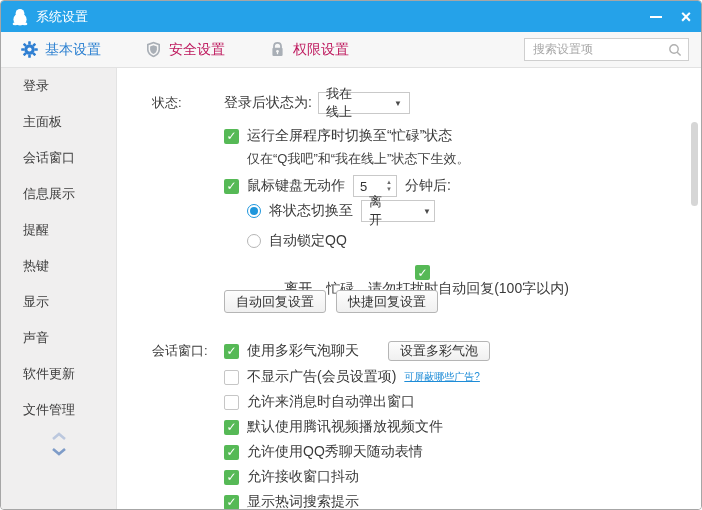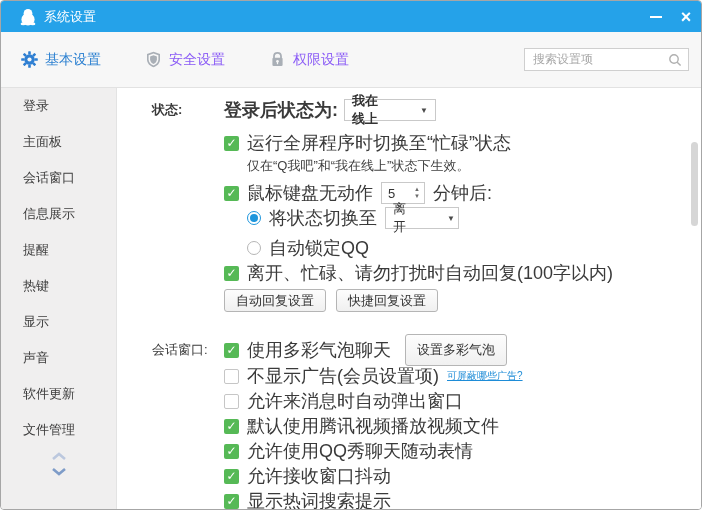--- a/index.html
+++ b/index.html
@@ -7,37 +7,37 @@
   body { font-family:"Liberation Sans","DejaVu Sans",sans-serif; width:702px; height:510px; }
 
   .window {
     width:702px; height:510px; border:1px solid #A6A6A6; border-radius:4px;
     overflow:hidden; position:relative; background:#fff; display:flex; flex-direction:column;
   }
 
   
   .titlebar {
     height:31px; background:#25A2E9; display:flex; align-items:center;
-    padding-left:18px; flex:none; color:#fff;
+    padding-left:10px; flex:none; color:#fff;
   }
   .titlebar .qq-logo { width:18px; height:18px; margin-right:7px; }
   .titlebar .title { font-size:13px; color:#fff; }
   .titlebar .spacer { flex:1; }
   .win-btn { width:30px; height:31px; display:flex; align-items:center; justify-content:center; cursor:pointer; }
   .min-glyph { width:12px; height:2px; background:#fff; display:block; }
   .close-glyph { color:#fff; font-size:18px; line-height:1; font-weight:bold; }
 
   
   .tabbar {
-    height:56px; background:#F7F7F7; border-bottom:1px solid #E2E2E2;
+    height:36px; background:#F7F7F7; border-bottom:1px solid #E2E2E2;
     display:flex; align-items:center; padding:0 12px 0 20px; flex:none;
   }
   .tab { display:flex; align-items:center; margin-right:44px; cursor:pointer; }
   .tab .ticon { width:17px; height:17px; margin-right:7px; display:flex; }
-  .tab .tlabel { font-size:14px; color:#8b5cf6; }
+  .tab .tlabel { font-size:14px; color:#be185d; }
   .tab.active .tlabel { color:#2A7FD0; }
   .tabbar .spacer { flex:1; }
 
   .searchbox {
     width:165px; height:23px; background:#fff; border:1px solid #CFCFCF;
     display:flex; align-items:center; padding:0 6px 0 8px;
   }
   .searchbox .ph { flex:1; font-size:12px; color:#A8A8A8; }
 
   
@@ -58,27 +58,27 @@
 
   .scrollbar-thumb {
     position:absolute; right:3px; top:54px; width:7px; height:84px;
     background:#D6D6D6; border-radius:4px;
   }
 
   
   .row { display:flex; align-items:center; font-size:13px; color:#3A3A3A; }
   .lblcol { width:72px; flex:none; font-size:13px; color:#3A3A3A; }
 
-  .r-status-dd { margin-top:11px; height:22px;font-weight:bold; }
+  .r-status-dd { margin-top:24px; height:22px; }
   .r-fullscreen { margin-top:12px; height:20px; }
   .r-note { margin-top:4px; height:17px; }
   .r-idle { margin-top:8px; height:22px; }
   .r-radio1 { margin-top:5px; height:18px; }
   .r-radio2 { margin-top:12px; height:18px; }
-  .r-autoreply { margin-top:7px; height:18px; }
+  .r-autoreply { margin-top:15px; height:18px;flex-direction:column; }
   .r-btns { margin-top:7px; height:23px; }
   .r-chat1 { margin-top:26px; height:24px; }
   .r-chat { margin-top:7px; height:18px; }
   .r-chat-2 { margin-top:5px; height:18px; }
 
   .note-text { color:#404040; padding-left:23px; font-size:13px; }
   .indent { width:23px; flex:none; }
 
   
   .cb {
@@ -118,25 +118,25 @@
   .spin-up, .spin-down { font-size:6px; color:#6A6A6A; line-height:1.2; cursor:pointer; }
 
   
   .btn {
     height:23px; border:1px solid #B5B5B5; border-radius:3px;
     background:linear-gradient(#FDFDFD,#F0F0F0); font-size:13px; color:#333;
     display:flex; align-items:center; padding:0 11px; cursor:pointer;
     font-family:"Liberation Sans","DejaVu Sans",sans-serif;
   }
   .btn + .btn { margin-left:10px; }
-  .btn-bubble { margin-left:14px; height:32px; }
+  .btn-bubble { margin-left:29px; height:20px; }
 
   .link { color:#1E8CD7; text-decoration:underline; font-size:10px; margin-left:8px; cursor:pointer; }
 
-  .cb-label { font-size:18px; color:#3A3A3A; }
+  .cb-label { font-size:14px; color:#3A3A3A; }
 </style>
 </head>
 <body>
 
 <div class="window">
 
   <div class="titlebar">
     <svg class="qq-logo" viewBox="0 0 18 18">
       <ellipse cx="9" cy="11.4" rx="6.6" ry="6.1" fill="#ffffff"></ellipse>
       <circle cx="9" cy="5.4" r="4.4" fill="#ffffff"></circle>

